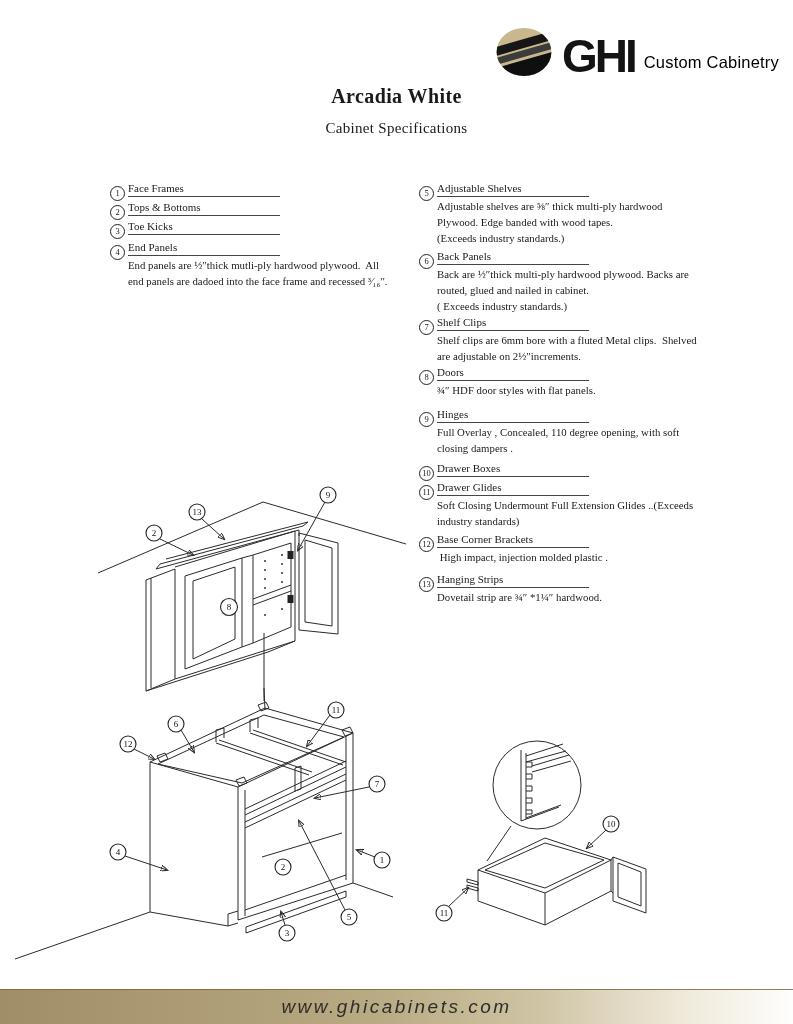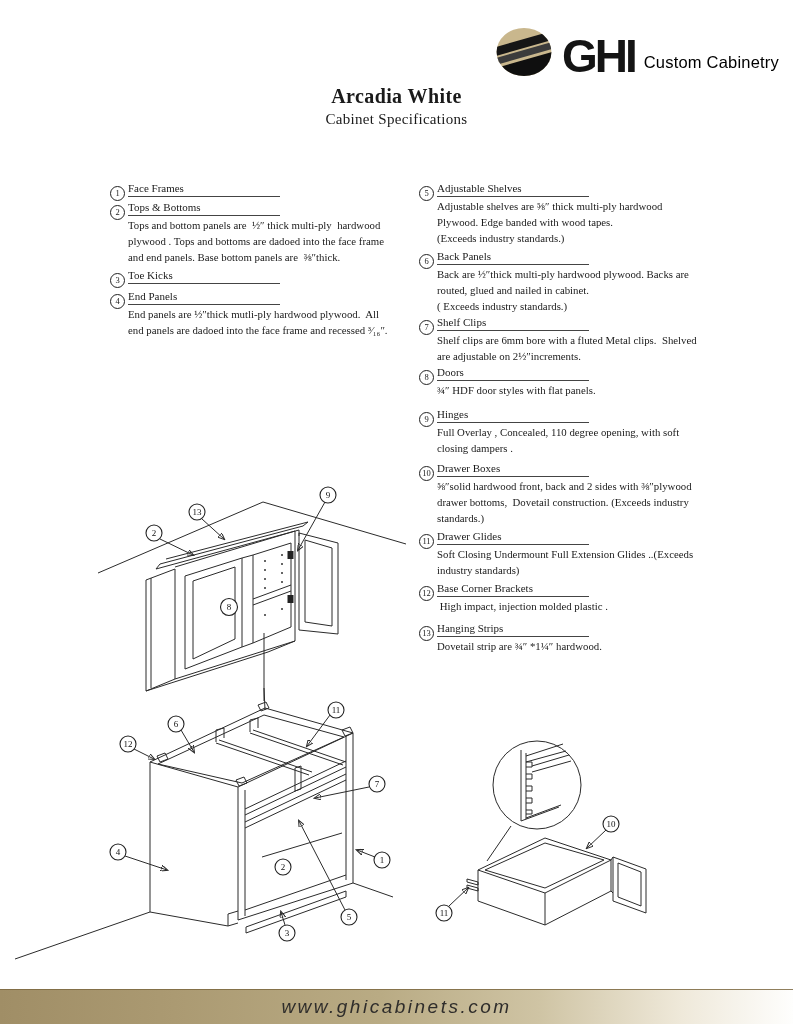--- a/index.html
+++ b/index.html
@@ -10,21 +10,21 @@
   .logo{position:absolute;top:27px;right:14px;display:flex;align-items:flex-end;gap:6px;}
   .logo .swoosh{margin-right:3px;}
   .brand-name{font-family:"Liberation Sans",sans-serif;font-weight:bold;font-size:46px;
               line-height:0.92;letter-spacing:-3px;color:#141414;}
   .brand-tagline{font-family:"Liberation Sans",sans-serif;font-size:16.5px;color:#000000;
                  margin-left:3px;margin-bottom:5px;letter-spacing:0.2px;white-space:nowrap;}
 
   
   .titleblock{position:absolute;top:85px;left:0;width:100%;text-align:center;}
   .title{font-size:20px;font-weight:bold;letter-spacing:0.4px;}
-  .subtitle{font-size:15px;margin-top:3px;letter-spacing:0.3px;}
+  .subtitle{font-size:15px;margin-top:12px;letter-spacing:0.3px;}
 
   
   .col{position:absolute;top:180px;}
   .col-left{left:128px;width:279px;}
   .col-right{left:437px;width:277px;}
   .spec{position:relative;margin-bottom:2px;}
   .spec .num{position:absolute;left:-18px;top:6px;width:13px;height:13px;border:1px solid #222;
              border-radius:50%;font-size:8.5px;line-height:12px;text-align:center;background:#fff;}
   .spec h3{margin:0;font-size:11px;font-weight:normal;line-height:16px;
            border-bottom:1px solid #444;display:block;width:152px;white-space:nowrap;}
@@ -75,23 +75,20 @@
   </div>
 
   <div class="col col-left">
     <div class="spec">
       <span class="num">1</span>
       <h3>Face Frames</h3>
     </div>
     <div class="spec">
       <span class="num">2</span>
       <h3>Tops &amp; Bottoms</h3>
-      <p>Tops and bottom panels are  ½″ thick multi-ply  hardwood
-plywood . Tops and bottoms are dadoed into the face frame
-and end panels. Base bottom panels are  ⅜″thick.</p>
     </div>
     <div class="spec mb4">
       <span class="num">3</span>
       <h3>Toe Kicks</h3>
     </div>
     <div class="spec">
       <span class="num">4</span>
       <h3>End Panels</h3>
       <p>End panels are ½″thick mutli-ply hardwood plywood.  All
 end panels are dadoed into the face frame and recessed ³⁄₁₆″.</p>
@@ -126,23 +123,20 @@
     </div>
     <div class="spec mb4">
       <span class="num">9</span>
       <h3>Hinges</h3>
       <p>Full Overlay , Concealed, 110 degree opening, with soft
 closing dampers .</p>
     </div>
     <div class="spec">
       <span class="num">10</span>
       <h3>Drawer Boxes</h3>
-      <p>⅝″solid hardwood front, back and 2 sides with ⅜″plywood
-drawer bottoms,  Dovetail construction. (Exceeds industry
-standards.)</p>
     </div>
     <div class="spec">
       <span class="num">11</span>
       <h3>Drawer Glides</h3>
       <p>Soft Closing Undermount Full Extension Glides ..(Exceeds
 industry standards)</p>
     </div>
     <div class="spec mb6">
       <span class="num">12</span>
       <h3>Base Corner Brackets</h3>

